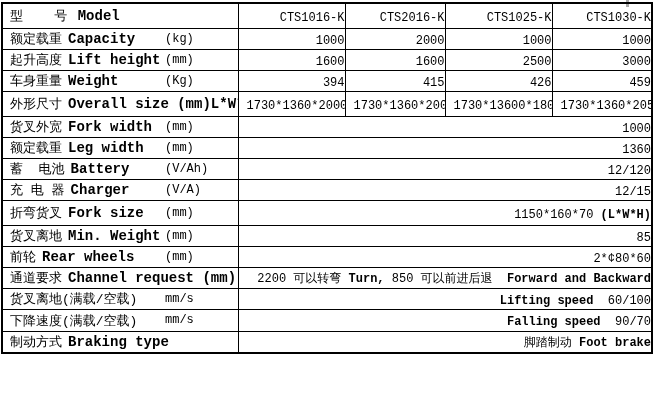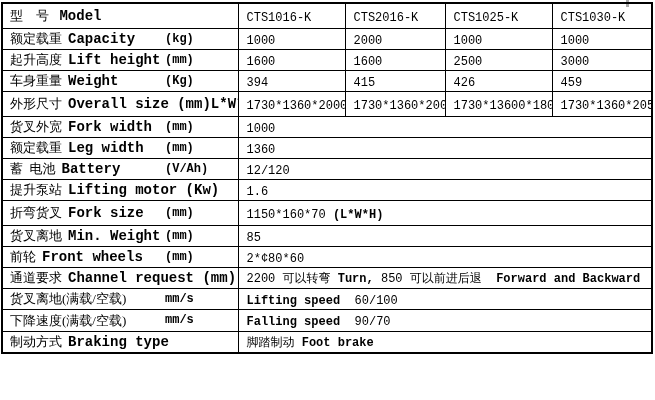--- a/index.html
+++ b/index.html
@@ -35,43 +35,43 @@
   tbody tr:nth-child(4)  { height:25px; } 
   tbody tr:nth-child(9)  { height:25px; } 
   tbody tr:nth-child(14) { height:22px; } 
   tbody tr:nth-child(15) { height:22px; } 
   tbody tr:nth-child(16) { height:22px; } 
   tbody tr:nth-child(17) { height:32px; } 
 
   .label-cell { position:relative; }
 
   .cn {
-    font-family:Liberation Serif, serif;
+    font-family:Liberation Mono, monospace;
     font-size:13px;
     white-space:pre;
   }
   .en {
     font-family:"Liberation Mono","DejaVu Sans Mono",monospace;
     font-size:14px; font-weight:bold;
     white-space:pre;
     margin-left:6px;
   }
   .unit {
     font-family:"Liberation Mono","DejaVu Sans Mono",monospace;
-    font-size:12px; font-weight:bold;
+    font-size:12px; font-weight:normal;
     position:absolute; left:162px; top:50%; transform:translateY(-50%);
     white-space:pre;
   }
   .val {
     font-family:"Liberation Mono","DejaVu Sans Mono",monospace;
     font-size:12px; font-weight:normal;
     white-space:pre;
   }
   .val.b { font-weight:bold; }
-  .val-cell { padding-left:8px; }
+  .val-cell { padding-left:8px;text-align:right; }
 </style>
 </head>
 <body>
 
 <div class="ruler-mark"></div>
 
 <table class="spec">
   <colgroup>
     <col class="c-label">
     <col class="c-m0">
@@ -134,33 +134,33 @@
       </tr>
       <tr>
         <td class="label-cell"><span class="cn">额定载重</span><span class="en">Leg width</span><span class="unit">(mm)</span></td>
         <td class="val-cell" colspan="4"><span class="val">1360</span></td>
       </tr>
       <tr>
         <td class="label-cell"><span class="cn">蓄  电池</span><span class="en">Battery</span><span class="unit">(V/Ah)</span></td>
         <td class="val-cell" colspan="4"><span class="val">12/120</span></td>
       </tr>
       <tr>
-        <td class="label-cell"><span class="cn">提升泵站</span><span class="en">Lifting motor (Kw)</span></td>
-        <td class="val-cell" colspan="4"><span class="val">1.6</span></td>
+        <td class="label-cell"><span class="cn">充 电 器</span><span class="en">Charger</span><span class="unit">(V/A)</span></td>
+        <td class="val-cell" colspan="4"><span class="val">12/15</span></td>
       </tr>
       <tr>
         <td class="label-cell"><span class="cn">折弯货叉</span><span class="en">Fork size</span><span class="unit">(mm)</span></td>
         <td class="val-cell" colspan="4"><span class="val">1150*160*70 </span><span class="val b">(L*W*H)</span></td>
       </tr>
       <tr>
         <td class="label-cell"><span class="cn">货叉离地</span><span class="en">Min. Weight</span><span class="unit">(mm)</span></td>
         <td class="val-cell" colspan="4"><span class="val">85</span></td>
       </tr>
       <tr>
-        <td class="label-cell"><span class="cn">前轮</span><span class="en">Front wheels</span><span class="unit">(mm)</span></td>
+        <td class="label-cell"><span class="cn">前轮</span><span class="en">Rear wheels</span><span class="unit">(mm)</span></td>
         <td class="val-cell" colspan="4"><span class="val">2*¢80*60</span></td>
       </tr>
       <tr>
         <td class="label-cell"><span class="cn">通道要求</span><span class="en">Channel request (mm)</span></td>
         <td class="val-cell" colspan="4"><span class="val">2200 可以转弯 </span><span class="val b">Turn,</span><span class="val"> 850 可以前进后退  </span><span class="val b">Forward and Backward</span></td>
       </tr>
       <tr>
         <td class="label-cell"><span class="cn">货叉离地(满载/空载)</span><span class="unit">mm/s</span></td>
         <td class="val-cell" colspan="4"><span class="val b">Lifting speed</span><span class="val">  60/100</span></td>
       </tr>

